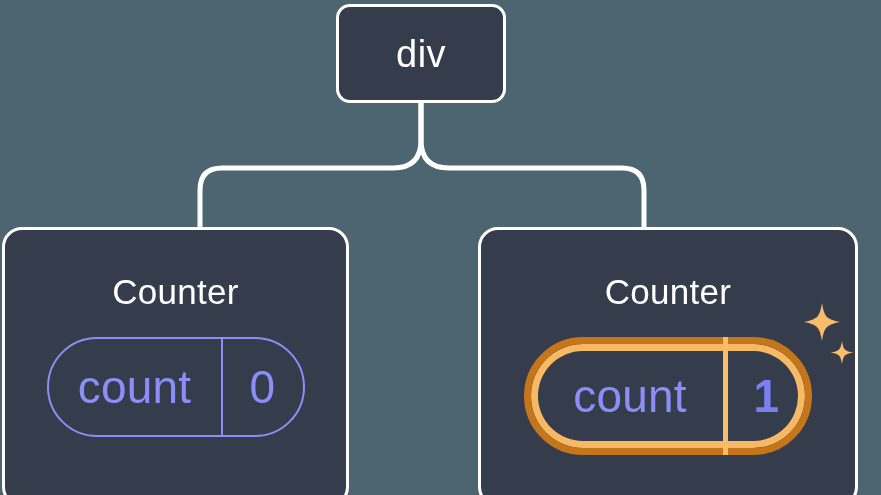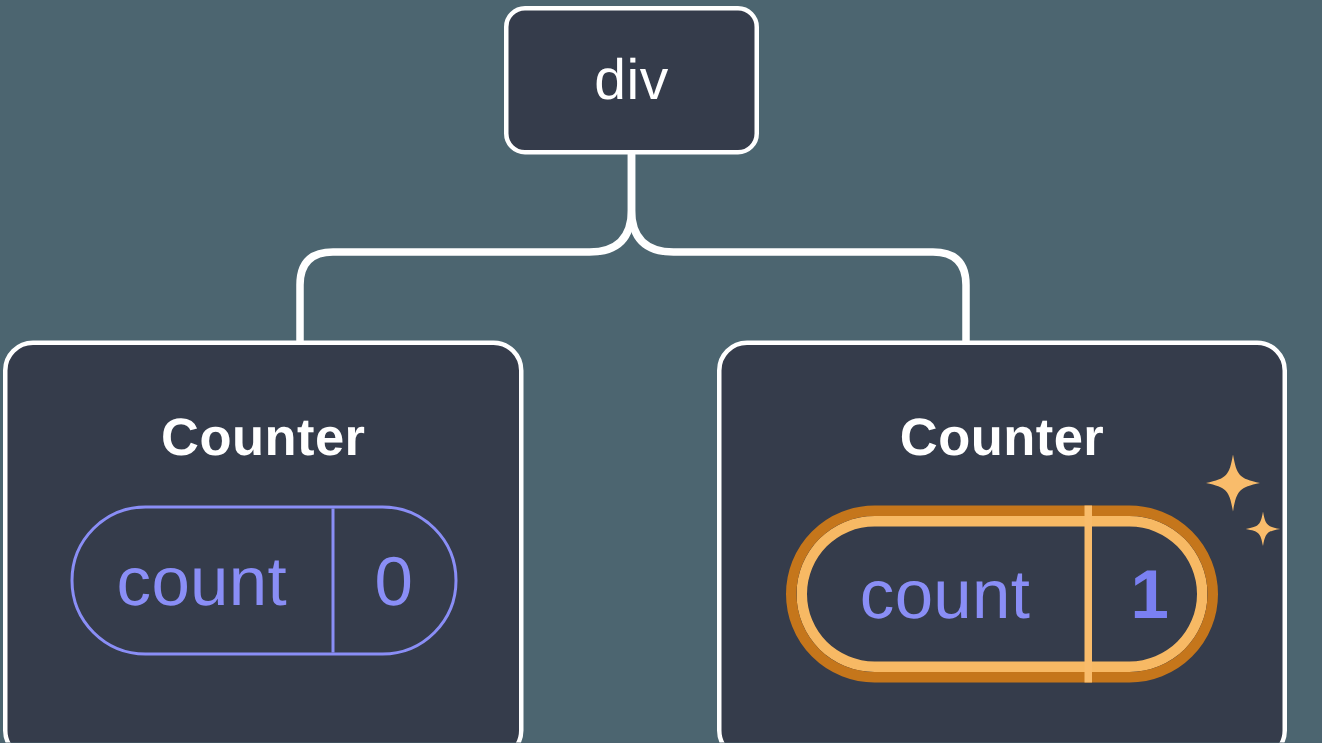--- a/index.html
+++ b/index.html
@@ -63,21 +63,21 @@
     height: 280px;               
     border-radius: 20px;
     padding-top: 44px;
   }
   .node-child.left  { left: 2px;   width: 347px; }
   .node-child.right { left: 478px; width: 380px; }
 
   .node-child .node-title {
     font-size: 35px;
     line-height: 1;
-    font-weight: 700;
+    font-weight: 400;
     letter-spacing: 0.3px;
     color: #ffffff;
   }
 
   
   .pill-wrap {
     position: relative;
     margin-top: 28px;
   }
 

